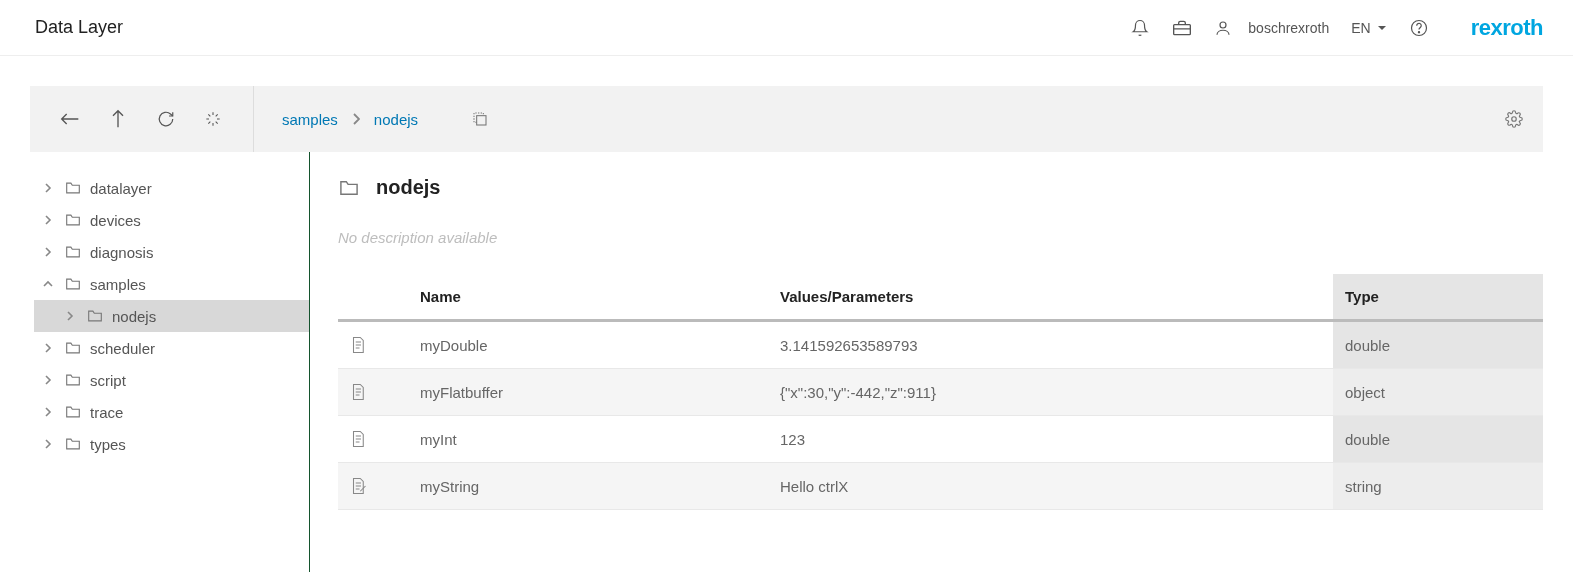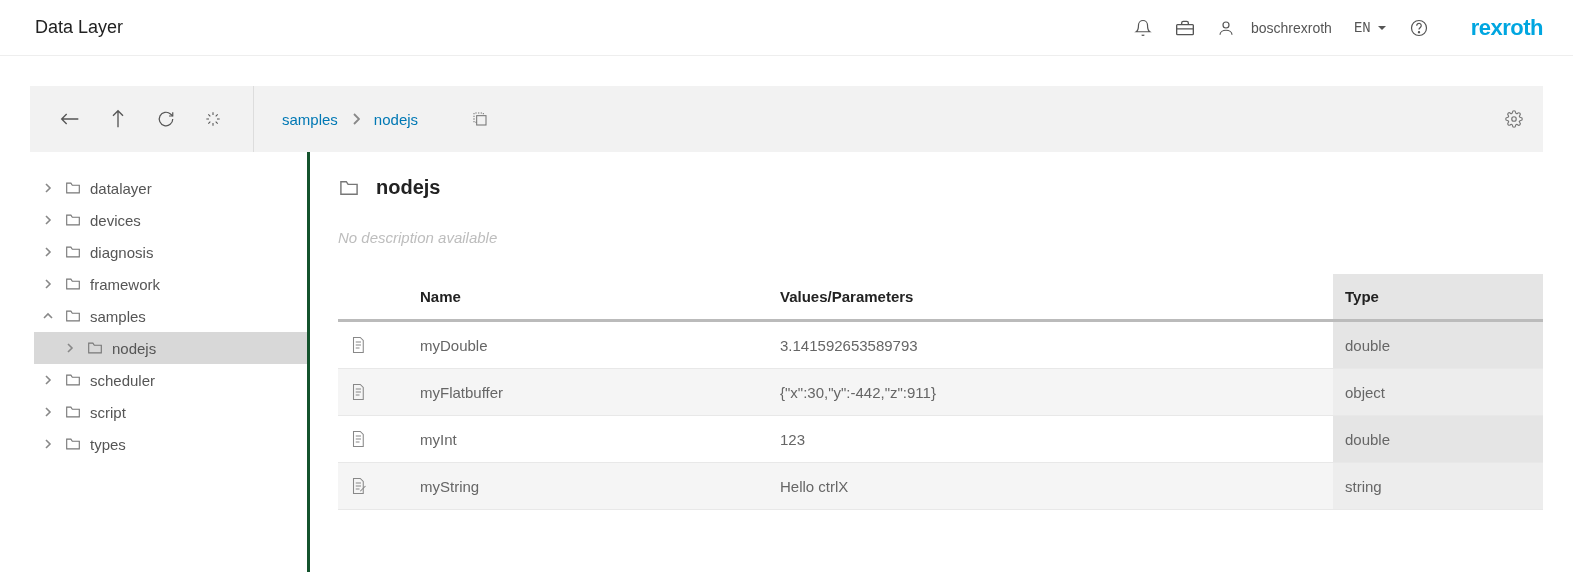--- a/index.html
+++ b/index.html
@@ -4,35 +4,35 @@
 <style>
 * { box-sizing: border-box; margin: 0; padding: 0; }
 body { font-family: -apple-system, BlinkMacSystemFont, "Segoe UI", Arial, sans-serif; color: #333; background: #fff; font-size: 14px; }
 
 .topbar { display: flex; align-items: center; height: 56px; padding: 0 30px 0 35px; border-bottom: 1px solid #eee; }
 .topbar-title { font-size: 18px; font-weight: 400; color: #222; }
 .topbar-spacer { flex: 1; }
 .topbar-right { display: flex; align-items: center; gap: 22px; }
 .topbar-icon { width: 20px; height: 20px; display: flex; align-items: center; justify-content: center; color: #555; cursor: pointer; }
 .user-seg { display: flex; align-items: center; gap: 16px; color: #555; font-size: 14px; cursor: pointer; }
-.lang-seg { display: flex; align-items: center; gap: 6px; color: #555; font-size: 14px; cursor: pointer; font-family: Liberation Mono, monospace; }
+.lang-seg { display: flex; align-items: center; gap: 6px; color: #555; font-size: 14px; cursor: pointer; }
 .brand { font-size: 22px; font-weight: 700; color: #00a6e0; margin-left: 20px; letter-spacing: -0.5px; }
 
 .toolbar { display: flex; height: 66px; background: #f2f2f2; margin: 30px 30px 0 30px; align-items: center; }
 .toolbar-left { display: flex; align-items: center; gap: 28px; padding: 0 30px; height: 100%; border-right: 1px solid #ddd; width: 224px; }
 .toolbar-icon { width: 20px; height: 20px; display: flex; align-items: center; justify-content: center; color: #555; cursor: pointer; }
 .breadcrumb { display: flex; align-items: center; gap: 14px; padding-left: 28px; }
 .crumb { color: #0078b4; font-size: 15px; cursor: pointer; }
 .crumb-sep { color: #888; }
 .bc-action { margin-left: 40px; color: #777; cursor: pointer; }
 .toolbar-spacer { flex: 1; }
 .toolbar-settings { padding-right: 20px; color: #777; cursor: pointer; }
 
 .workspace { display: flex; margin: 0 30px; }
-.tree { width: 280px; padding: 20px 0 0 4px; border-right: 3px solid #14532d; min-height: 420px; }
+.tree { width: 280px; padding: 20px 0 0 4px; border-right: 1px solid #14532d; min-height: 420px; }
 .tree-item { display: flex; align-items: center; height: 32px; padding-left: 6px; gap: 8px; cursor: pointer; color: #555; }
 .tree-item.selected { background: #d8d8d8; }
 .tree-item.child { padding-left: 28px; }
 .tree-caret { width: 16px; display: flex; justify-content: center; color: #888; }
 .tree-folder { width: 18px; height: 14px; color: #777; }
 .tree-label { font-size: 15px; }
 
 .content { flex: 1; padding: 24px 0 0 28px; }
 .content-header { display: flex; align-items: center; gap: 16px; margin-bottom: 30px; }
 .content-title { font-size: 20px; font-weight: 700; color: #222; }
@@ -182,33 +182,20 @@
         <span>
           <svg class="tree-folder" width="18" height="14" viewBox="0 0 24 20" fill="none" stroke="currentColor" stroke-width="1.6">
             <path d="M3 3h6l2 3h10v11H3z"></path>
           </svg>
         </span>
         <span class="tree-label">diagnosis</span>
       </div>
       <div class="tree-item">
         <span class="tree-caret">
           <svg width="12" height="12" viewBox="0 0 12 12" fill="none" stroke="currentColor" stroke-width="1.6">
-            <path d="M4 2l4 4-4 4"></path>
-          </svg>
-        </span>
-        <span>
-          <svg class="tree-folder" width="18" height="14" viewBox="0 0 24 20" fill="none" stroke="currentColor" stroke-width="1.6">
-            <path d="M3 3h6l2 3h10v11H3z"></path>
-          </svg>
-        </span>
-        <span class="tree-label">framework</span>
-      </div>
-      <div class="tree-item">
-        <span class="tree-caret">
-          <svg width="12" height="12" viewBox="0 0 12 12" fill="none" stroke="currentColor" stroke-width="1.6">
             <path d="M2 8l4-4 4 4"></path>
           </svg>
         </span>
         <span>
           <svg class="tree-folder" width="18" height="14" viewBox="0 0 24 20" fill="none" stroke="currentColor" stroke-width="1.6">
             <path d="M3 3h6l2 3h10v11H3z"></path>
           </svg>
         </span>
         <span class="tree-label">samples</span>
       </div>
@@ -243,20 +230,33 @@
           <svg width="12" height="12" viewBox="0 0 12 12" fill="none" stroke="currentColor" stroke-width="1.6">
             <path d="M4 2l4 4-4 4"></path>
           </svg>
         </span>
         <span>
           <svg class="tree-folder" width="18" height="14" viewBox="0 0 24 20" fill="none" stroke="currentColor" stroke-width="1.6">
             <path d="M3 3h6l2 3h10v11H3z"></path>
           </svg>
         </span>
         <span class="tree-label">script</span>
+      </div>
+      <div class="tree-item">
+        <span class="tree-caret">
+          <svg width="12" height="12" viewBox="0 0 12 12" fill="none" stroke="currentColor" stroke-width="1.6">
+            <path d="M4 2l4 4-4 4"></path>
+          </svg>
+        </span>
+        <span>
+          <svg class="tree-folder" width="18" height="14" viewBox="0 0 24 20" fill="none" stroke="currentColor" stroke-width="1.6">
+            <path d="M3 3h6l2 3h10v11H3z"></path>
+          </svg>
+        </span>
+        <span class="tree-label">trace</span>
       </div>
       <div class="tree-item">
         <span class="tree-caret">
           <svg width="12" height="12" viewBox="0 0 12 12" fill="none" stroke="currentColor" stroke-width="1.6">
             <path d="M4 2l4 4-4 4"></path>
           </svg>
         </span>
         <span>
           <svg class="tree-folder" width="18" height="14" viewBox="0 0 24 20" fill="none" stroke="currentColor" stroke-width="1.6">
             <path d="M3 3h6l2 3h10v11H3z"></path>

